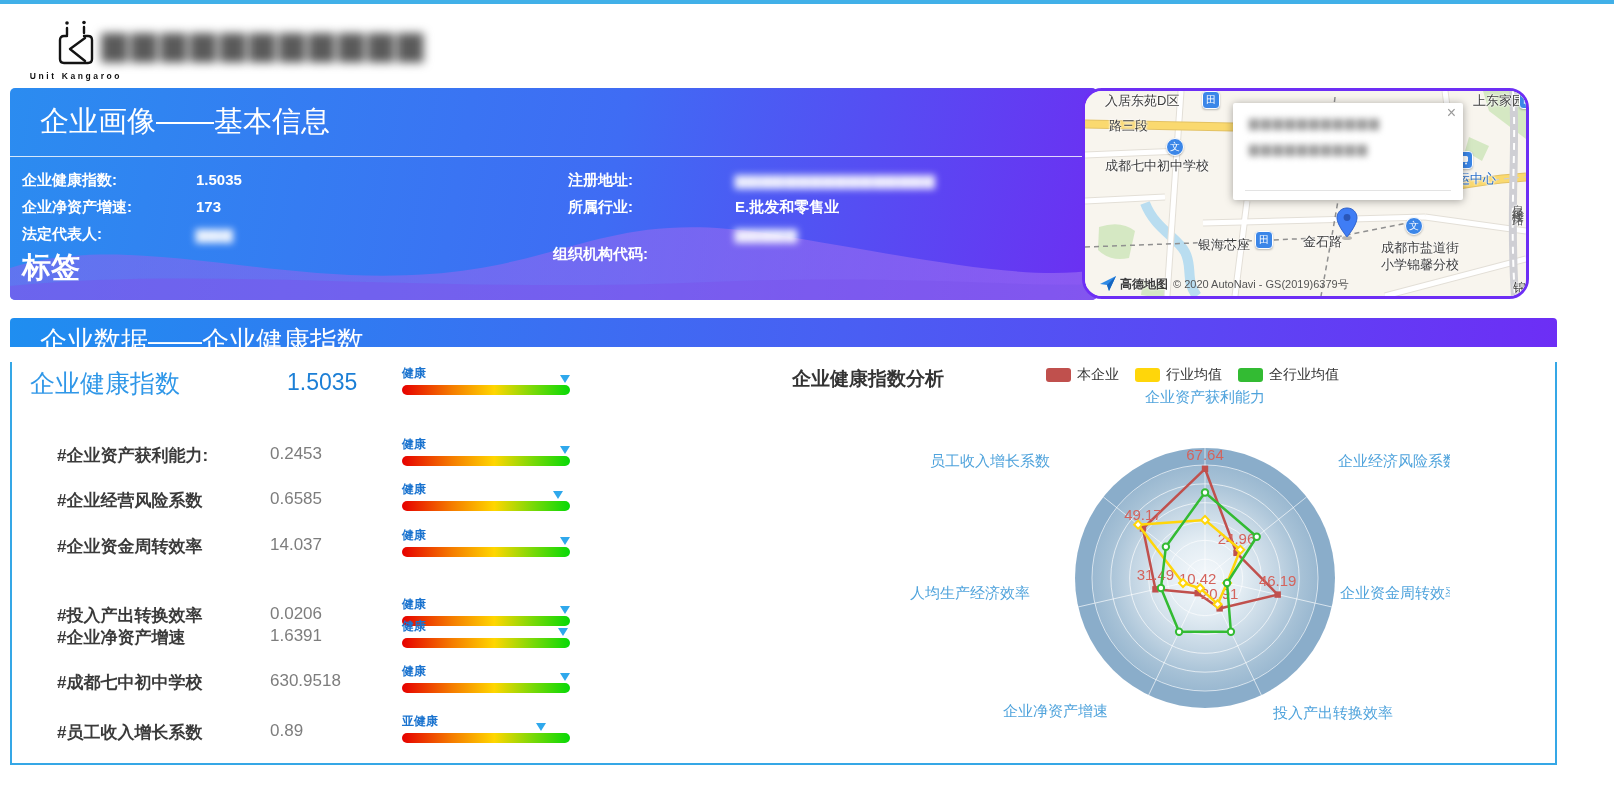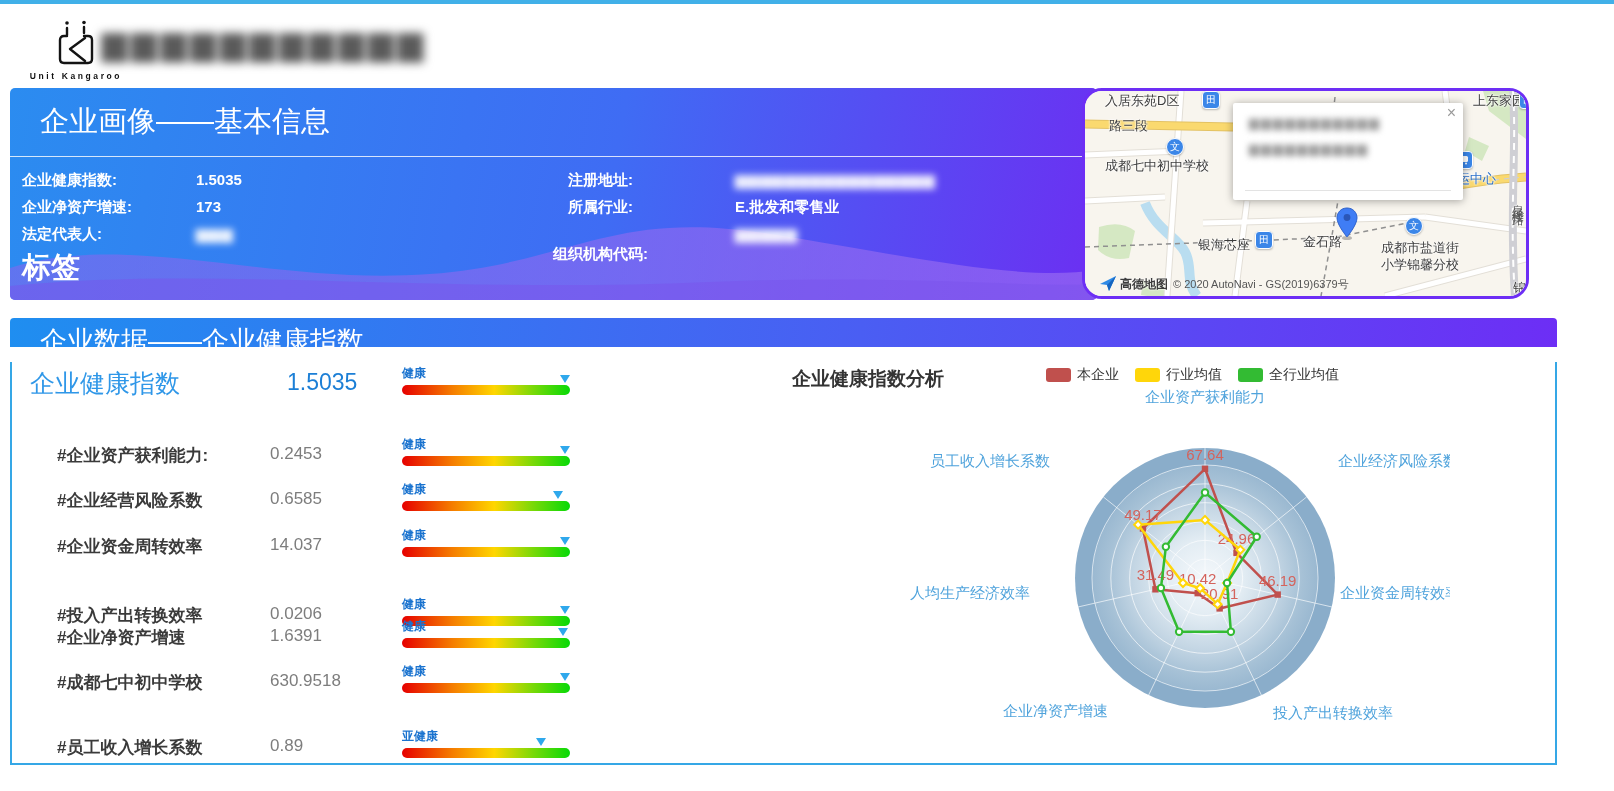--- a/index.html
+++ b/index.html
@@ -283,21 +283,21 @@
           </div>
           <div class="metric-row" style="top: 299px;">
             <span class="m-label">#成都七中初中学校</span>
             <span class="m-value">630.9518</span>
             <div class="m-bar">
               <span class="m-status">健康</span>
               <div class="m-track"></div>
               <div class="m-tri" style="left: 157.96px;"></div>
             </div>
           </div>
-          <div class="metric-row" style="top: 364px; padding-left: 27px;">
+          <div class="metric-row" style="top: 349px; padding-left: 27px;">
             <span class="m-label">#员工收入增长系数</span>
             <span class="m-value">0.89</span>
             <div class="m-bar">
               <span class="m-status">亚健康</span>
               <div class="m-track"></div>
               <div class="m-tri" style="left: 134.44px;"></div>
             </div>
           </div>
         </div>
       <div class="chart-title">企业健康指数分析</div>

